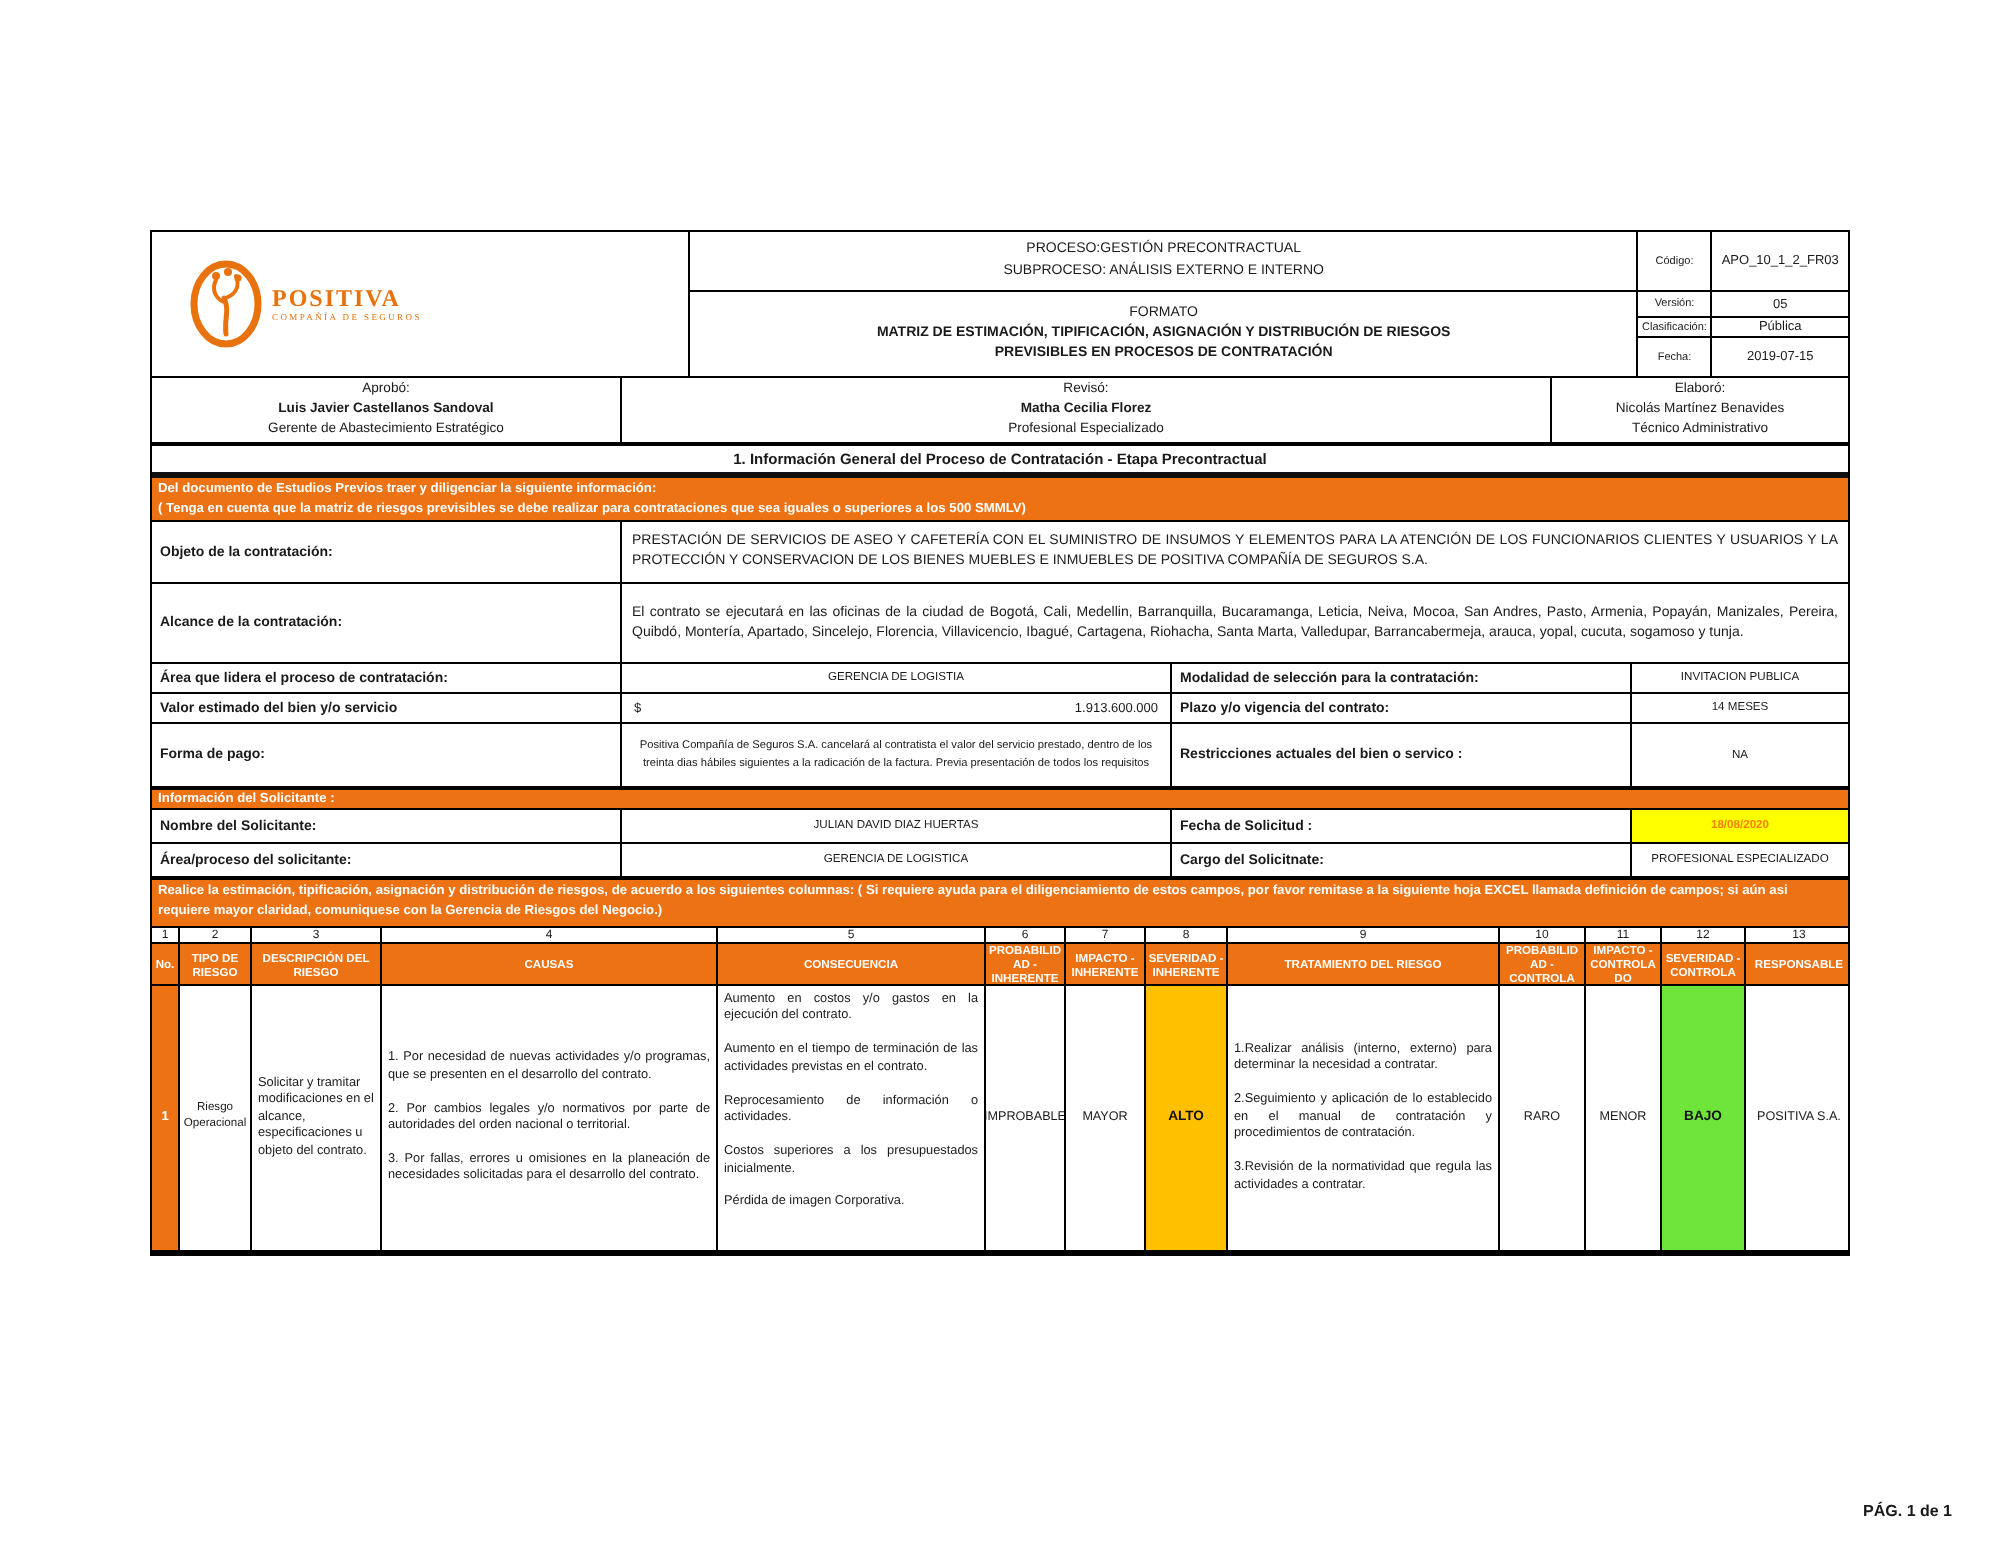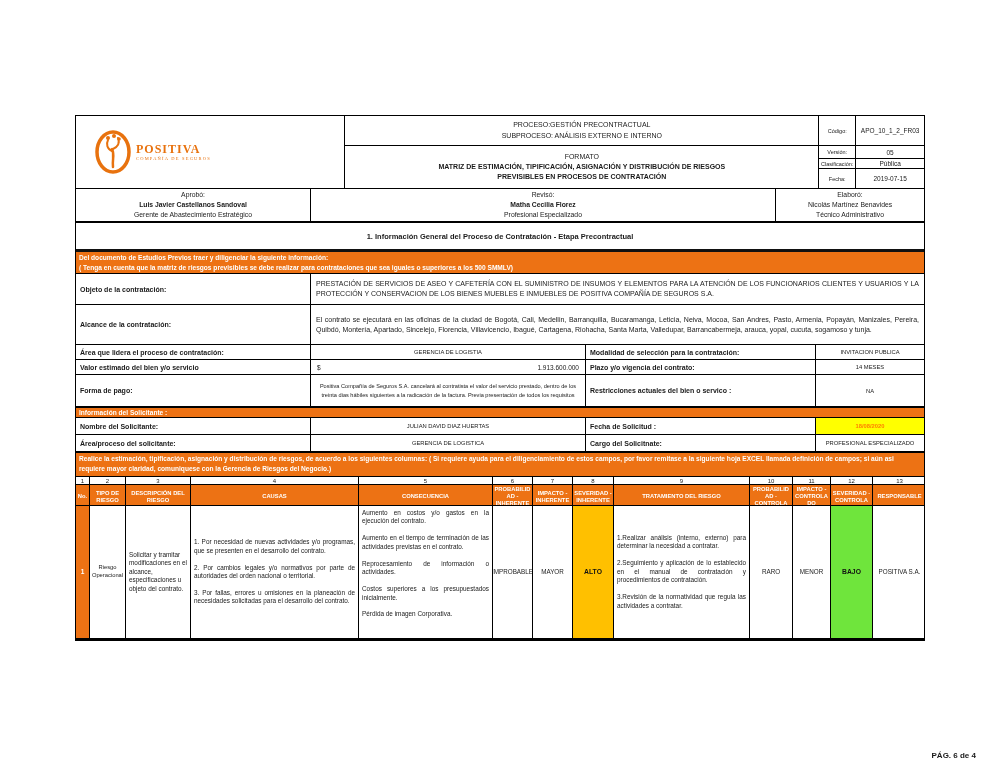--- a/index.html
+++ b/index.html
@@ -29,21 +29,21 @@
   .meta-label { width:37px; border-right:1px solid #000; font-size:5.5px; display:flex; align-items:center; justify-content:center; text-align:center; overflow:hidden; white-space:nowrap; }
   .meta-value { flex:1; font-size:6.5px; display:flex; align-items:center; justify-content:center; text-align:center; }
   .mr-codigo { height:30px; } .mr-version { height:13px; } .mr-clasif { height:10px; } .mr-fecha { flex:1; }
 
   
   .r-approvals { height:34px; border-bottom:2px solid #000; }
   .appr { display:flex; flex-direction:column; justify-content:center; text-align:center; font-size:6.8px; line-height:1.45; }
   .appr-1 { width:235px; } .appr-2 { width:465px; } .appr-3 { flex:1; }
 
   
-  .r-sectitle { height:29px; border-bottom:3px solid #111; display:flex; align-items:center; justify-content:center; font-size:7.5px; font-weight:bold; }
+  .r-sectitle { height:16px; border-bottom:3px solid #111; display:flex; align-items:center; justify-content:center; font-size:7.5px; font-weight:bold; }
 
   
   .obar { background:#ED7214; color:#fff; font-weight:bold; border-bottom:1px solid #000; }
   .bar1 { height:22px; font-size:6.6px; line-height:1.5; padding:1px 3px; }
   .bar-solic { height:10px; font-size:6.6px; padding:0 3px; display:flex; align-items:center; }
   .bar2 { height:24px; font-size:6.6px; line-height:1.45; padding:1px 3px; border-bottom:1px solid #000; }
 
   
   .formlabel { font-size:7px; font-weight:bold; display:flex; align-items:center; padding:2px 4px; }
   .bigvalue { font-size:7px; line-height:1.4; padding:2px 5px; display:flex; flex-direction:column; justify-content:center; text-align:justify; }
@@ -283,13 +283,13 @@
 
 3.Revisión de la normatividad que regula las actividades a contratar.</div>
     <div class="td td-center plain-center">RARO</div>
     <div class="td td-center plain-center">MENOR</div>
     <div class="td td-center sev sev-bajo">BAJO</div>
     <div class="td td-center plain-center">POSITIVA S.A.</div>
   </div>
 
 </div>
 
-<div class="footer">PÁG.  6 de 4</div>
+<div class="footer">PÁG.  1 de 1</div>
 
 </body></html>

